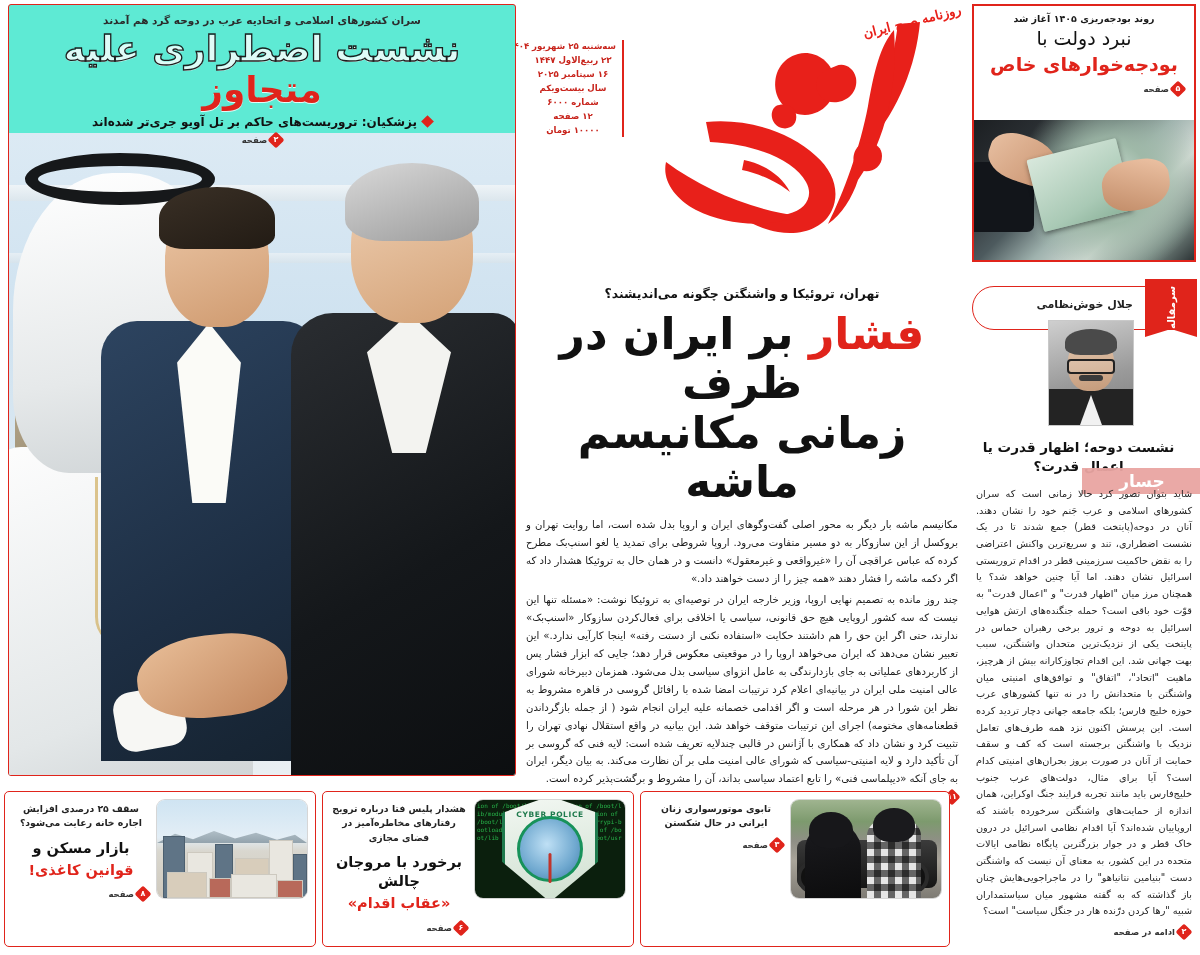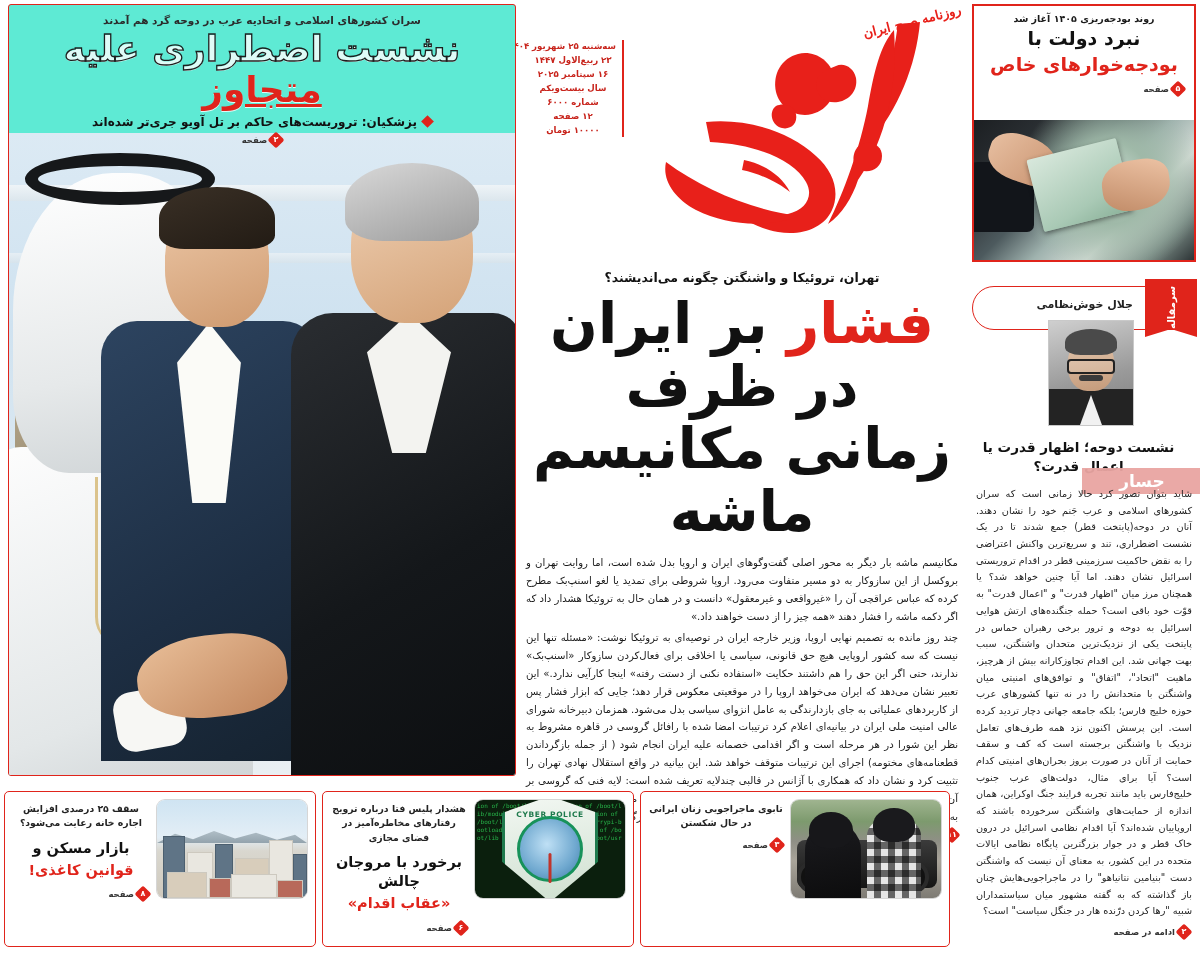--- a/index.html
+++ b/index.html
@@ -49,21 +49,21 @@
     border:2px solid #e0241b;
     box-sizing:border-box;
     background:#fff;
     overflow:hidden;
   }
   .lead-kicker{
     font-size:9.5px;color:#1a1a1a;text-align:center;margin:7px 6px 3px;
     font-weight:600;
   }
   .lead-h1{
-    font-size:19px;font-weight:bold;color:#111;text-align:center;
+    font-size:19px;font-weight:normal;color:#111;text-align:center;
     margin:3px 6px 2px;line-height:1.25;letter-spacing:-0.3px;
   }
   .lead-h2{
     font-size:19px;font-weight:bold;color:#e0241b;text-align:center;
     margin:2px 6px 3px;line-height:1.25;letter-spacing:-0.3px;
   }
   .lead-badge{margin:2px 10px 4px;text-align:right;}
   .lead-photo{
     position:absolute;left:0;right:0;bottom:0;height:140px;
     background:
@@ -203,24 +203,24 @@
     text-align:center;
     direction:rtl;
   }
   .datebox div{
     font-size:8.6px;color:#c8241c;font-weight:bold;line-height:1.62;
     white-space:nowrap;
   }
 
   .main-kicker{
     text-align:center;font-size:12.5px;font-weight:bold;color:#111;
-    margin:4px 12px 8px;
+    margin:20px 12px 8px;
   }
   .main-head{
-    text-align:center;font-size:56px;font-weight:bold;color:#111;
+    text-align:center;font-size:44px;font-weight:bold;color:#111;
     line-height:1.12;margin:0 8px 6px;letter-spacing:-1px;
   }
   .main-head .hl{color:#e0241b;}
   .main-body{
     margin:10px 10px 0;
     font-size:10.1px;line-height:1.78;color:#1a1a1a;text-align:justify;
   }
   .main-body p{margin:0 0 3px;}
   .main-more{
     margin:2px 10px 0;text-align:right;
@@ -248,21 +248,20 @@
   .big-head{
     position:relative;z-index:3;
     text-align:center;font-size:36px;font-weight:bold;
     color:transparent;
     -webkit-text-stroke:1.3px #1d1d1d;
     margin:2px 12px 4px;line-height:1.15;letter-spacing:-1px;
     text-shadow:0 1px 0 rgba(255,255,255,.8);
   }
   .big-head .hl{
     color:#e0241b;
-    text-decoration:underline;
     -webkit-text-stroke:0;
   }
   .big-sub{
     position:relative;z-index:3;
     text-align:center;font-size:12px;font-weight:bold;color:#111;
     margin:3px 14px 2px;
     display:flex;align-items:center;justify-content:center;gap:6px;
   }
   .big-sub .dot{
     width:9px;height:9px;background:#e0241b;transform:rotate(45deg);
@@ -745,21 +744,21 @@
           <div class="wheel w1"></div>
           <div class="wheel w2"></div>
           <div class="tail"></div>
           <div class="rider1"></div>
           <div class="helm1"></div>
           <div class="rider2"></div>
           <div class="helm2"></div>
         </div>
       </div>
       <div class="bcard-text">
-        <div class="bc-kicker">تابوی ماجراجویی زنان ایرانی در حال شکستن</div>
+        <div class="bc-kicker">تابوی موتورسواری زنان ایرانی در حال شکستن</div>
         <div class="bc-badge">
           <span class="page-badge">
             <span class="diamond">
                 <span>۳</span>
               </span>
             <span>صفحه</span>
           </span>
         </div>
       </div>
     </div>

